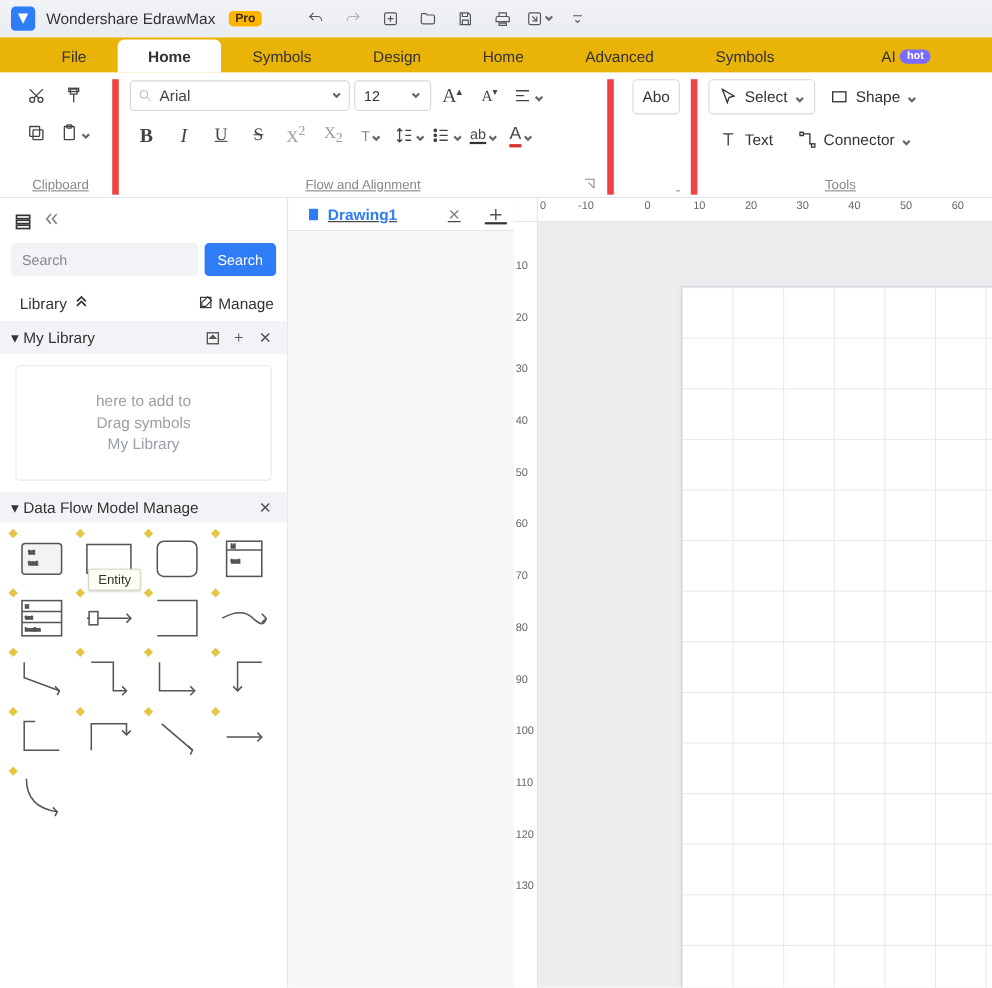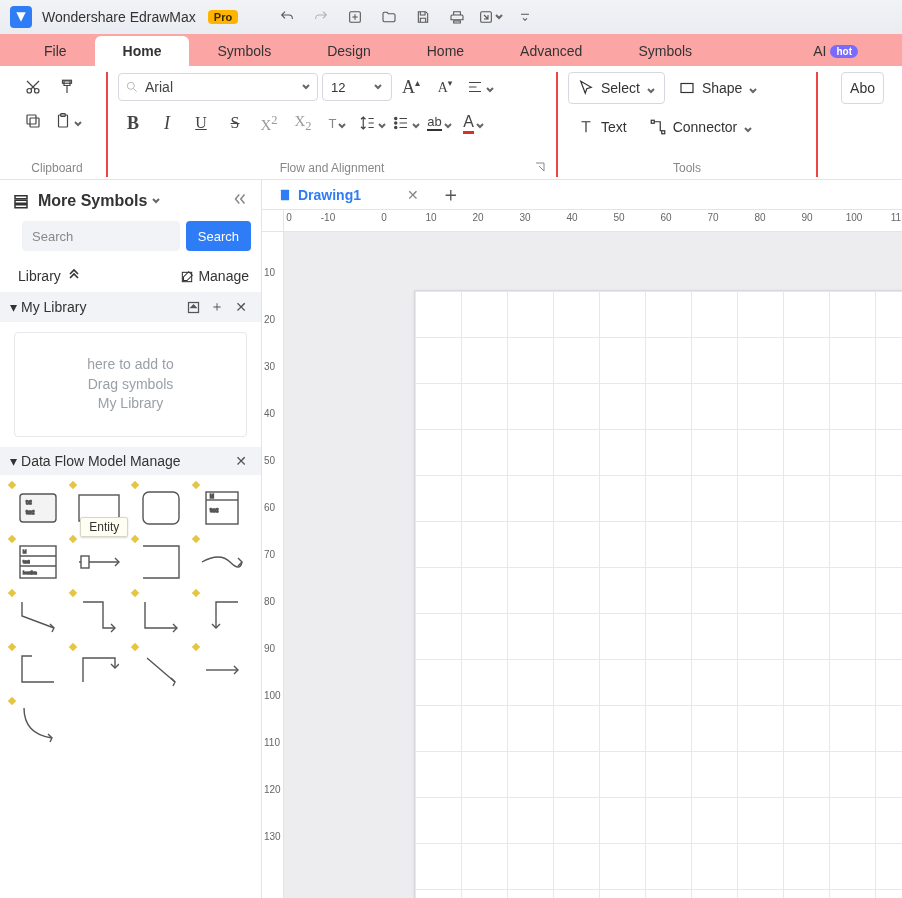--- a/index.html
+++ b/index.html
@@ -9,32 +9,32 @@
   .titlebar { height: 34px; background: linear-gradient(#f1f3f6,#e9ecf1); display: flex; align-items: center; padding: 0 10px; gap: 8px; }
   .logo { width: 22px; height: 22px; background: #2e7cf6; border-radius: 4px; display: flex; align-items: center; justify-content: center; color: #fff; font-weight: bold; }
   .logo svg { width: 14px; height: 14px; }
   .app-title { font-size: 14px; color: #333; margin-left: 2px; }
   .pro-badge { background: #ffb400; color: #3a2a00; font-size: 11px; font-weight: 600; padding: 1px 6px; border-radius: 4px; margin-left: 4px; }
   .titlebar-sep { width: 20px; }
   .title-ico { width: 26px; height: 26px; display: flex; align-items: center; justify-content: center; color: #555; border-radius: 4px; }
   .title-ico svg { width: 16px; height: 16px; stroke: #555; fill: none; stroke-width: 1.6; }
 
   
-  .menubar { height: 32px; background: #fca5a5; display: flex; align-items: flex-end; padding: 0 16px; }
+  .menubar { height: 32px; background: #eab308; display: flex; align-items: flex-end; padding: 0 28px; }
   .menuitem { padding: 7px 28px 7px 28px; font-size: 14px; color: #333; border-radius: 6px 6px 0 0; cursor: pointer; position: relative; }
   .menuitem.active { background: #fff; font-weight: 600; }
   .menuitem.ai { display: flex; align-items: center; gap: 4px; }
   .hot-badge { background: #7a6bff; color: #fff; font-size: 10px; padding: 1px 6px; border-radius: 8px; font-weight: 600; }
 
   
   .ribbon { background: #fff; border-bottom: 1px solid #e2e4e9; display: flex; padding: 6px 8px 2px 8px; }
-  .ribbon-group { display: flex; flex-direction: column; border-right: 2px solid #ef4444; padding: 0 10px; }
+  .ribbon-group { display: flex; flex-direction: column; border-right: 6px solid #ef4444; padding: 0 10px; }
   .ribbon-group:last-child { border-right: none; }
   .rg-body { display: flex; gap: 6px; align-items: flex-start; flex: 1; }
-  .rg-label { font-size: 12px; color: #888; text-align: center; padding: 4px 0 2px 0; position: relative; }
+  .rg-label { font-size: 12px; color: #888; text-align: center; padding: 4px 0 2px 0; position: relative; text-decoration: underline; }
   .rg-label .expand { position: absolute; right: 0; top: 4px; }
   .icon-btn { width: 30px; height: 30px; display: flex; align-items: center; justify-content: center; border-radius: 4px; color: #444; }
   .icon-btn svg { width: 18px; height: 18px; stroke: #444; fill: none; stroke-width: 1.6; }
   .icon-btn .caret { width: 8px; height: 8px; margin-left: 1px; }
   .col { display: flex; flex-direction: column; gap: 4px; }
   .row { display: flex; gap: 4px; align-items: center; }
 
   .font-select { height: 28px; width: 200px; border: 1px solid #d5d8de; border-radius: 4px; display: flex; align-items: center; padding: 0 6px; gap: 6px; color: #444; background: #fff; }
   .font-select svg { width: 14px; height: 14px; stroke: #888; fill: none; }
   .font-select .val { flex: 1; font-size: 14px; }
@@ -57,39 +57,39 @@
 
   
   .workspace { display: flex; height: calc(898px - 34px - 32px - 114px); }
   .ribbon { height: 114px; }
 
   
   .sidebar { width: 262px; border-right: 1px solid #e2e4e9; background: #fff; display: flex; flex-direction: column; }
   .side-head { display: flex; align-items: center; padding: 10px 12px; gap: 8px; }
   .side-head h2 { font-size: 16px; font-weight: 600; flex: 1; display: flex; align-items: center; gap: 4px;}
   .side-head .collapse { color: #888; }
-  .side-search-row { display: flex; gap: 6px; padding: 0 10px 10px 10px; margin-left: 12px; }
+  .side-search-row { display: flex; gap: 6px; padding: 0 10px 10px 10px; }
   .search-box { flex: 1; height: 30px; background: #f1f3f6; border-radius: 4px; display: flex; align-items: center; padding: 0 10px; color: #888; }
   .search-btn { height: 30px; padding: 0 12px; background: #2e7cf6; color: #fff; border-radius: 4px; display: flex; align-items: center; font-size: 13px; }
   .lib-row { display: flex; align-items: center; padding: 6px 12px 8px 18px; font-size: 14px; color: #333; }
   .lib-row .sp { flex: 1; }
   .lib-row svg { width: 14px; height: 14px; stroke: #333; fill: none; stroke-width: 1.8; }
   .accordion { background: #f1f3f6; padding: 6px 10px; display: flex; align-items: center; font-size: 14px; color: #333; gap: 4px; }
   .accordion .sp { flex: 1; }
   .accordion .act { width: 20px; display: flex; justify-content: center; color: #555;}
   .dropzone { margin: 10px 14px; border: 1px solid #e6e8ec; border-radius: 4px; padding: 22px 10px; text-align: center; color: #9aa0a8; font-size: 14px; line-height: 1.4; }
   .shape-grid { display: grid; grid-template-columns: repeat(4, 1fr); gap: 8px; padding: 10px 12px; position: relative;}
   .shape-cell { width: 52px; height: 46px; display: flex; align-items: center; justify-content: center; border-radius: 4px; position: relative; }
   .shape-cell .dot { position: absolute; width: 6px; height: 6px; background: #e6c544; transform: rotate(45deg); }
   .shape-cell .dot.tl { top: -3px; left: -3px; }
   .shape-cell svg { stroke: #555; fill: none; stroke-width: 1.4; }
   .tooltip { position: absolute; background: #fffef2; border: 1px solid #d6d6c8; padding: 2px 8px; font-size: 12px; color: #333; border-radius: 2px; z-index: 10; box-shadow: 0 1px 2px rgba(0,0,0,.15); }
 
   
-  .canvas-col { flex: 1; display: flex; flex-direction: column; background: #f6f7f9; min-width: 0; }
+  .canvas-col { flex: 1; display: flex; flex-direction: row; background: #f6f7f9; min-width: 0; text-decoration: underline; }
   .tabbar { height: 30px; display: flex; align-items: center; background: #fff; border-bottom: 1px solid #e2e4e9; padding-left: 8px; gap: 8px; }
   .doc-tab { display: flex; align-items: center; gap: 6px; padding: 4px 8px; color: #2e7cf6; font-weight: 600; font-size: 14px; }
   .doc-tab svg { width: 14px; height: 14px; fill: #2e7cf6; }
   .doc-tab .close { color: #888; font-weight: normal; margin-left: 40px; }
   .tab-add { color: #555; font-size: 20px; padding: 0 6px; }
 
   .canvas-wrap { flex: 1; position: relative; overflow: hidden; }
   .h-ruler { position: absolute; top: 0; left: 22px; right: 0; height: 22px; background: #fff; border-bottom: 1px solid #e2e4e9; }
   .h-ruler .tick { position: absolute; top: 2px; font-size: 10px; color: #666; transform: translateX(-50%);}
   .v-ruler { position: absolute; top: 22px; left: 0; width: 22px; bottom: 0; background: #fff; border-right: 1px solid #e2e4e9; }
@@ -308,20 +308,29 @@
                 <path d="M2 3l3 3 3-3"></path>
               </svg></span>
           </div>
       </div>
     </div>
     <div class="rg-label"><span>Flow and Alignment</span><span class="expand"><svg width="12" height="12" viewBox="0 0 12 12">
             <path d="M2 2h8v8M10 10L5 5" stroke="#888" fill="none"></path>
           </svg></span></div>
   </div>
 
+  <div class="ribbon-group" style="flex:1; align-items:flex-end; justify-content:center;">
+    <div class="rg-body" style="justify-content:flex-end; width:100%">
+      <div class="txt-btn boxed" style="margin-left:auto">
+        <span>Abo</span>
+      </div>
+    </div>
+    <div class="rg-label">&nbsp;</div>
+  </div>
+
   <div class="ribbon-group" style="width:260px">
     <div class="rg-body col" style="gap:8px">
       <div class="row">
         <div class="txt-btn boxed">
           <svg viewBox="0 0 24 24">
               <path d="M5 3l14 8-6 2-2 6z"></path>
             </svg>
           <span>Select</span>
           <span class="caret"><svg viewBox="0 0 10 10">
                 <path d="M2 3l3 3 3-3"></path>
@@ -351,64 +360,49 @@
               <path d="M7 5h8v12h2"></path>
             </svg>
           <span>Connector</span>
           <span class="caret"><svg viewBox="0 0 10 10">
                 <path d="M2 3l3 3 3-3"></path>
               </svg></span>
         </div>
       </div>
     </div>
     <div class="rg-label">Tools</div>
-  </div>
-
-  <div class="ribbon-group" style="flex:1; align-items:flex-end; justify-content:center;">
-    <div class="rg-body" style="justify-content:flex-end; width:100%">
-      <div class="txt-btn boxed" style="margin-left:auto">
-        <span>Abo</span>
-      </div>
-    </div>
-    <div class="rg-label">&nbsp;</div>
   </div>
 </div>
 
 <div class="workspace">
 
   <div class="sidebar">
     <div class="side-head">
       <svg width="18" height="18" viewBox="0 0 24 24" stroke="#333" fill="none" stroke-width="2">
           <rect x="4" y="5" width="16" height="4"></rect>
           <rect x="4" y="11" width="16" height="4"></rect>
           <rect x="4" y="17" width="16" height="4"></rect>
         </svg>
-      <h2>
-          <span>More Symbols</span>
-          <span class="caret"><svg viewBox="0 0 10 10">
-              <path d="M2 3l3 3 3-3"></path>
-            </svg></span>
-        </h2>
       <span class="collapse"><svg width="18" height="18" viewBox="0 0 24 24" stroke="#888" fill="none" stroke-width="2">
             <path d="M11 6l-5 6 5 6M18 6l-5 6 5 6"></path>
           </svg></span>
     </div>
     <div class="side-search-row">
       <div class="search-box">
         <span>Search</span>
       </div>
       <div class="search-btn">Search</div>
     </div>
     <div class="lib-row">
       <span>Library</span>
       <span style="margin-left:6px"><svg viewBox="0 0 14 14" width="14" height="14">
             <path d="M3 9l4-4 4 4M3 5l4-4 4 4" stroke="#333" fill="none" stroke-width="1.6" transform="translate(0,2)"></path>
           </svg></span>
       <span class="sp"></span>
-      <span style="display:flex;align-items:flex-end;gap:4px">
+      <span style="display:flex;align-items:flex-start;gap:4px">
           <svg viewBox="0 0 24 24">
             <rect x="4" y="4" width="16" height="16"></rect>
             <path d="M15 3l6 6-9 9H6v-6z"></path>
           </svg>
           <span>Manage</span>
         </span>
     </div>
 
     <div class="accordion">
       <span>▾</span>

